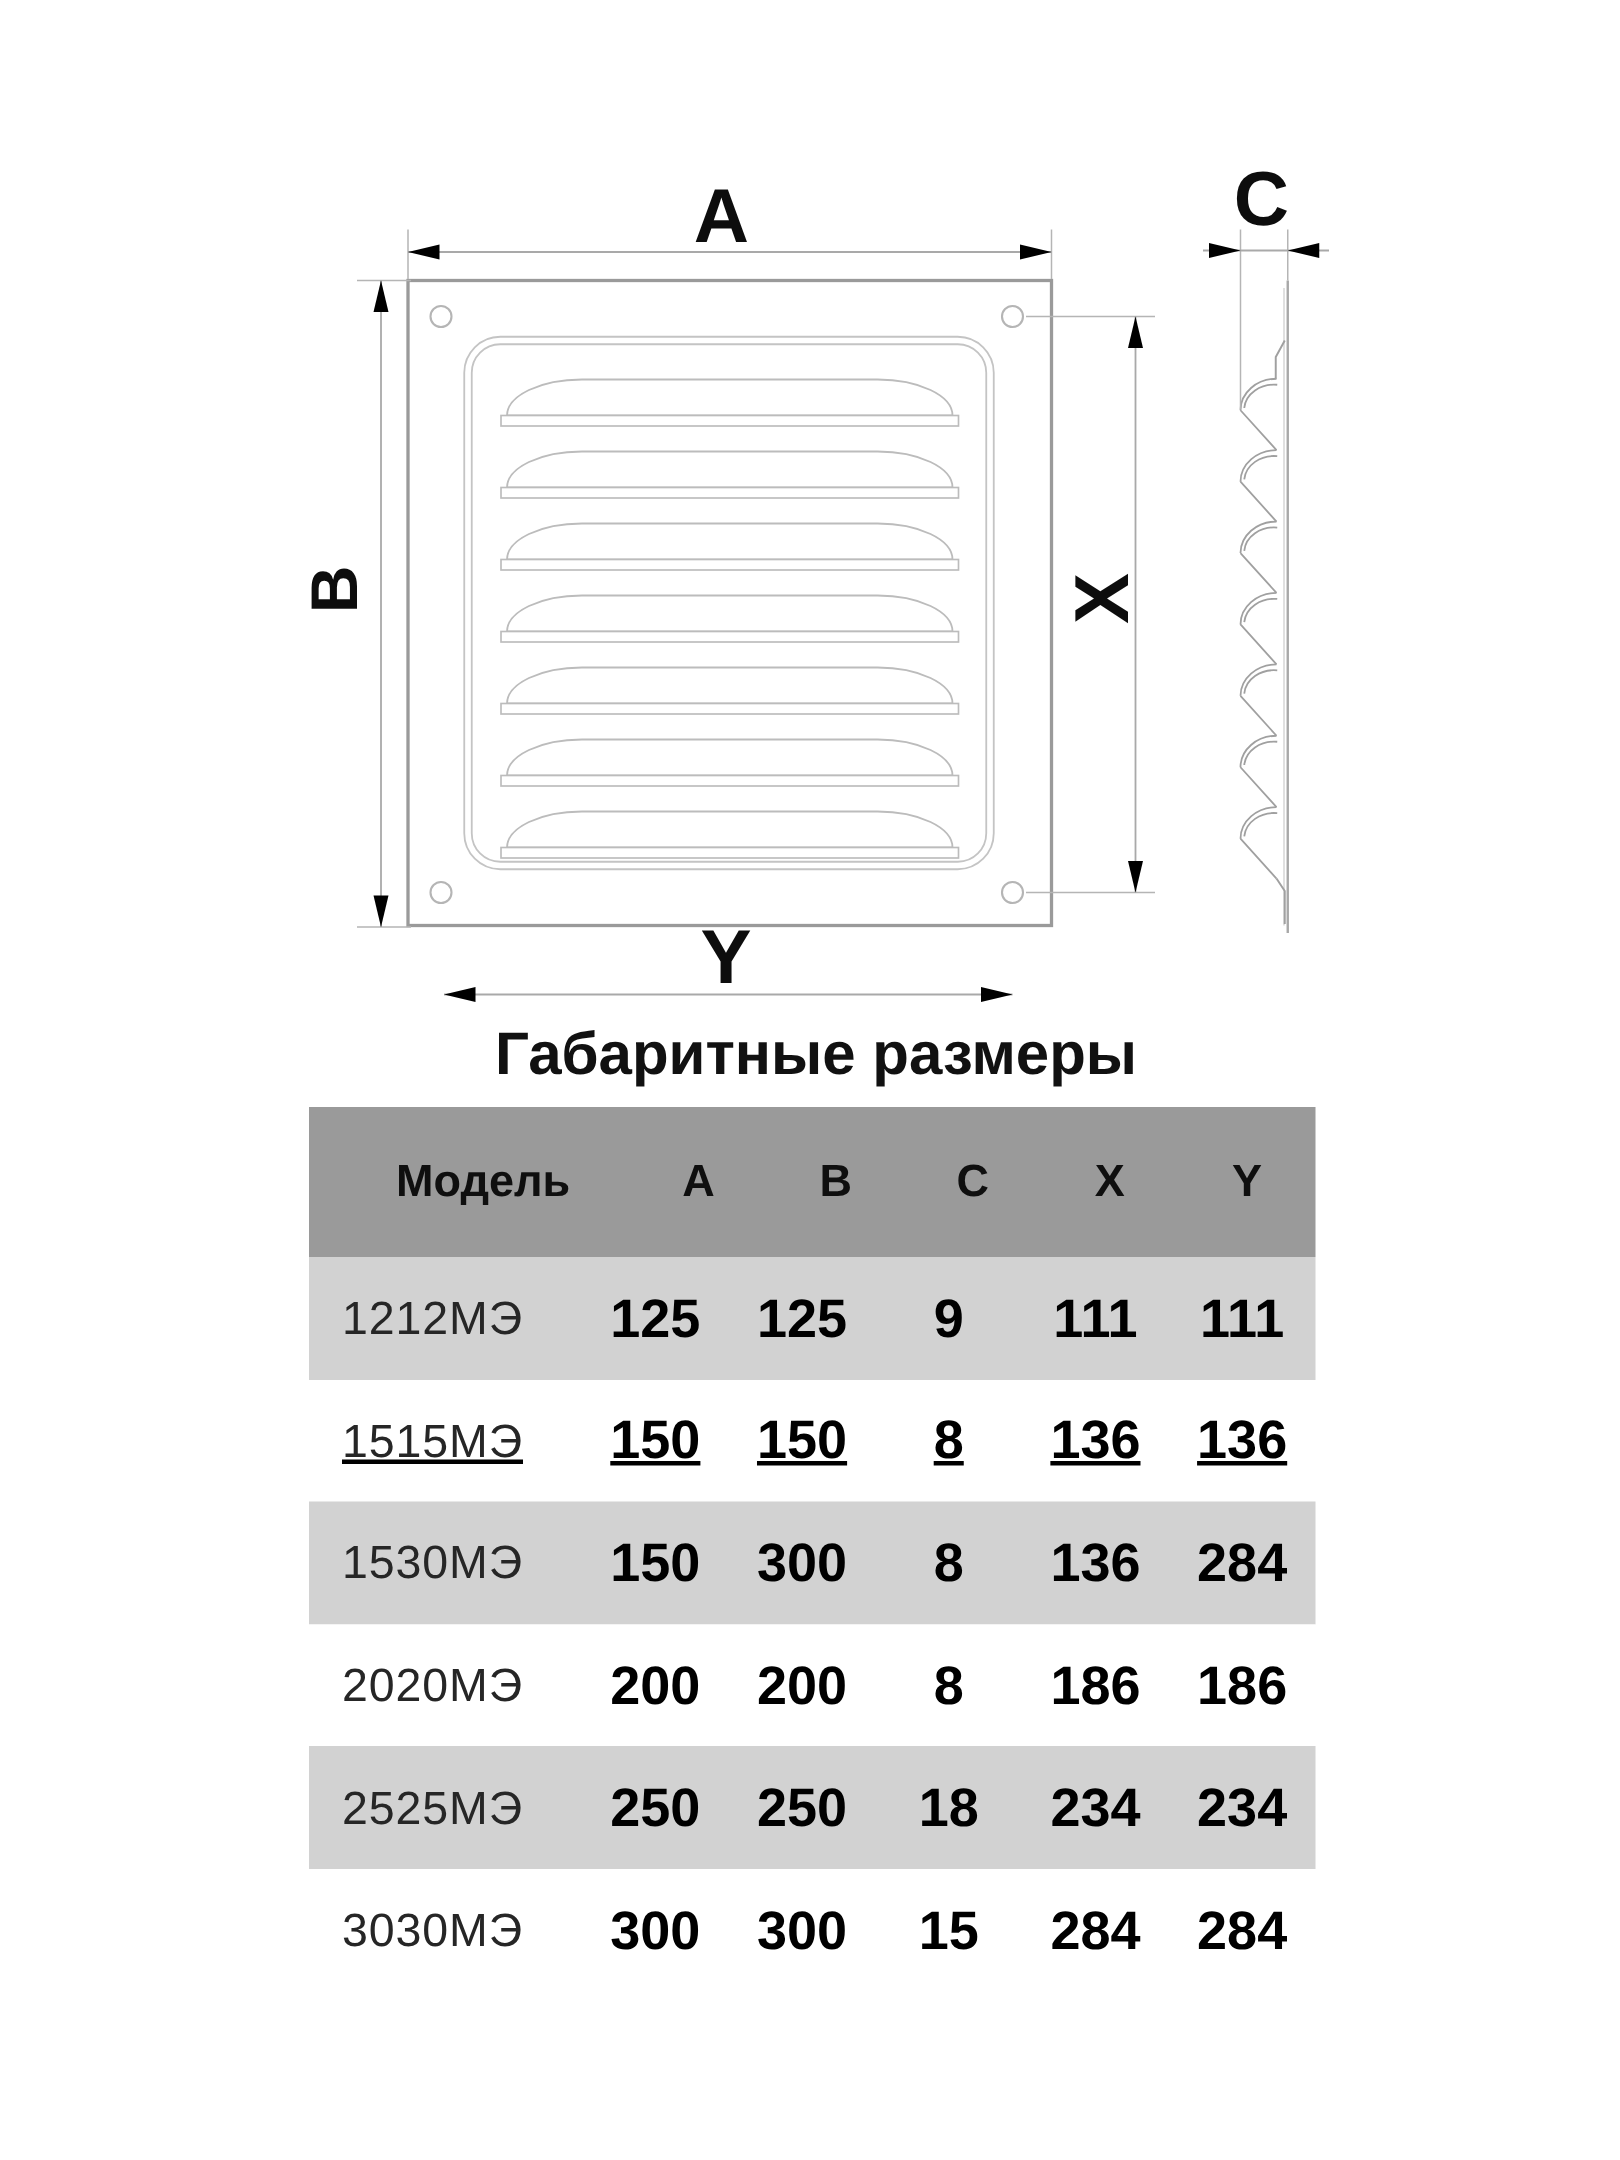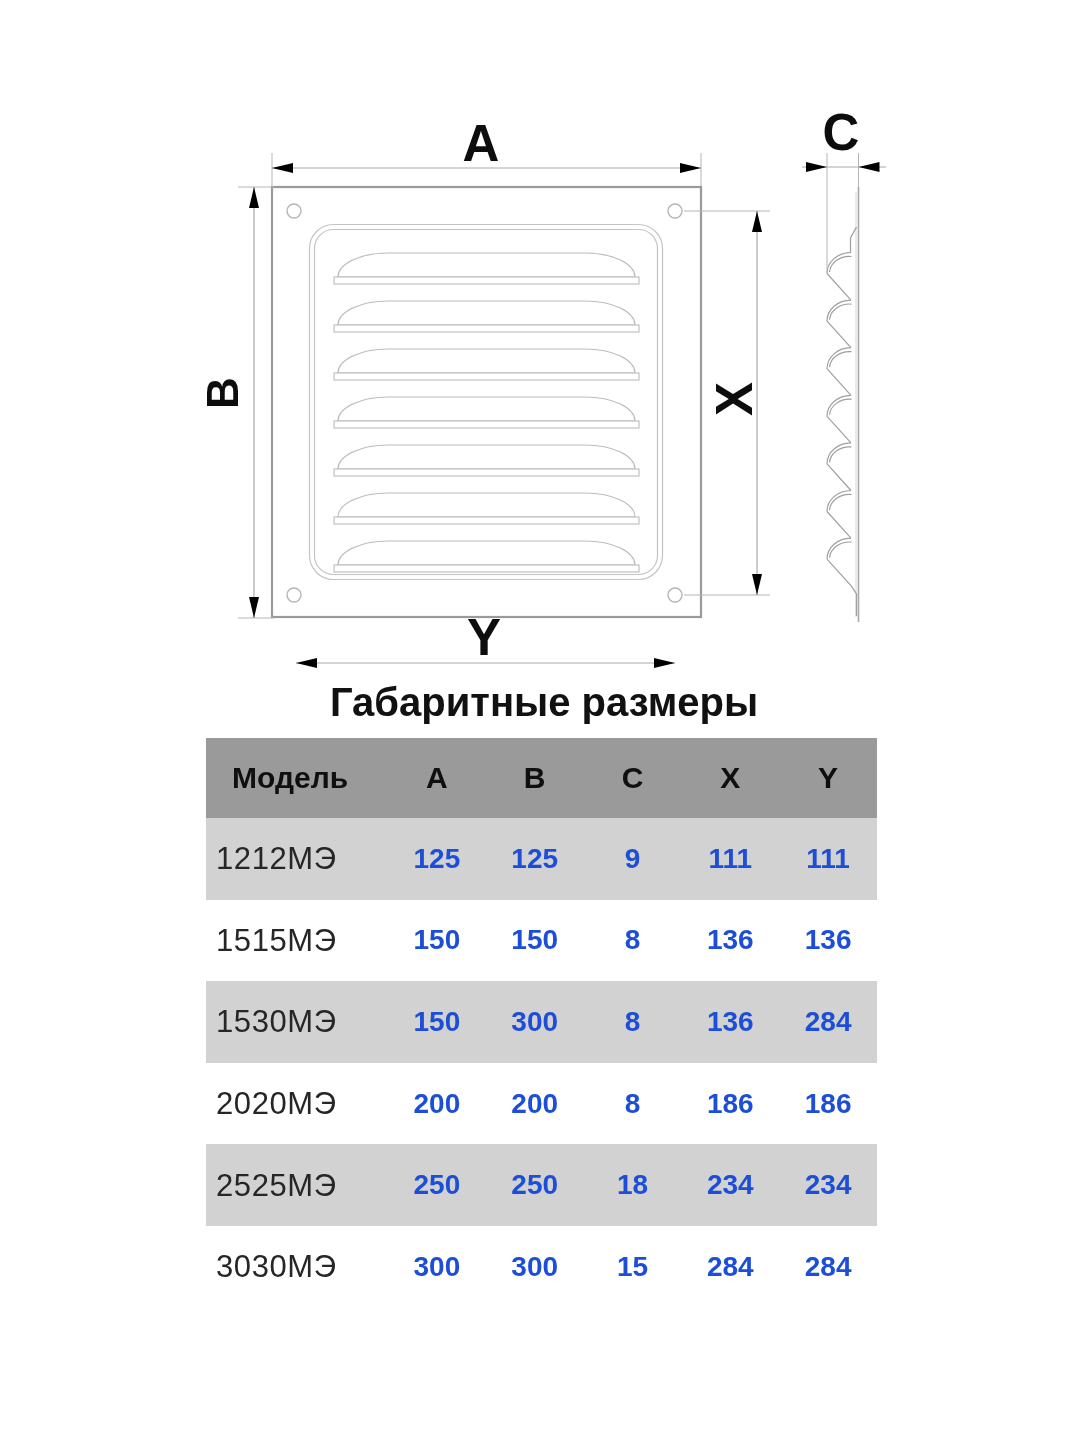--- a/index.html
+++ b/index.html
@@ -13,27 +13,27 @@
 
   
   .spec-table{
     position:absolute;left:206px;top:738px;width:671px;
     display:flex;flex-direction:column;
   }
   .t-row{
     display:grid;grid-template-columns:182px repeat(5,1fr);
     align-items:center;height:81.6px;
   }
-  .t-row.header{height:80px;}
+  .t-row.header{height:100px;padding-left:32px;}
   .t-cell{
-    text-align:center;font-size:28px;font-weight:700;color:#1d4ed8;
+    text-align:center;font-size:36px;font-weight:700;color:#000000;
     line-height:1;
   }
   .t-cell.model{
-    text-align:left;padding-left:10px;font-weight:400;color:#262626;
+    text-align:left;padding-left:22px;font-weight:400;color:#262626;
     font-size:31px;letter-spacing:0.6px;
   }
   .header .t-cell{font-size:30px;font-weight:700;color:#0f0f0f;}
   .header .t-cell.model{padding-left:26px;font-weight:700;color:#0f0f0f;letter-spacing:0;}
 </style>
 </head>
 <body>
 
 <svg id="diagram" width="1080" height="732" viewBox="0 0 1080 732">
 
@@ -138,21 +138,21 @@
       <div class="t-cell">X</div>
       <div class="t-cell">Y</div>
     </div>
   <div id="table-body" style="display:contents"><div class="t-row" style="background: rgb(210, 210, 210);">
         <div class="t-cell model">1212МЭ</div>
         <div class="t-cell">125</div>
         <div class="t-cell">125</div>
         <div class="t-cell">9</div>
         <div class="t-cell">111</div>
         <div class="t-cell">111</div>
-      </div><div class="t-row" style="background: rgb(255, 255, 255);">
+      </div><div class="t-row" style="background: rgb(255, 255, 255); text-decoration: underline;">
         <div class="t-cell model">1515МЭ</div>
         <div class="t-cell">150</div>
         <div class="t-cell">150</div>
         <div class="t-cell">8</div>
         <div class="t-cell">136</div>
         <div class="t-cell">136</div>
       </div><div class="t-row" style="background: rgb(210, 210, 210);">
         <div class="t-cell model">1530МЭ</div>
         <div class="t-cell">150</div>
         <div class="t-cell">300</div>

